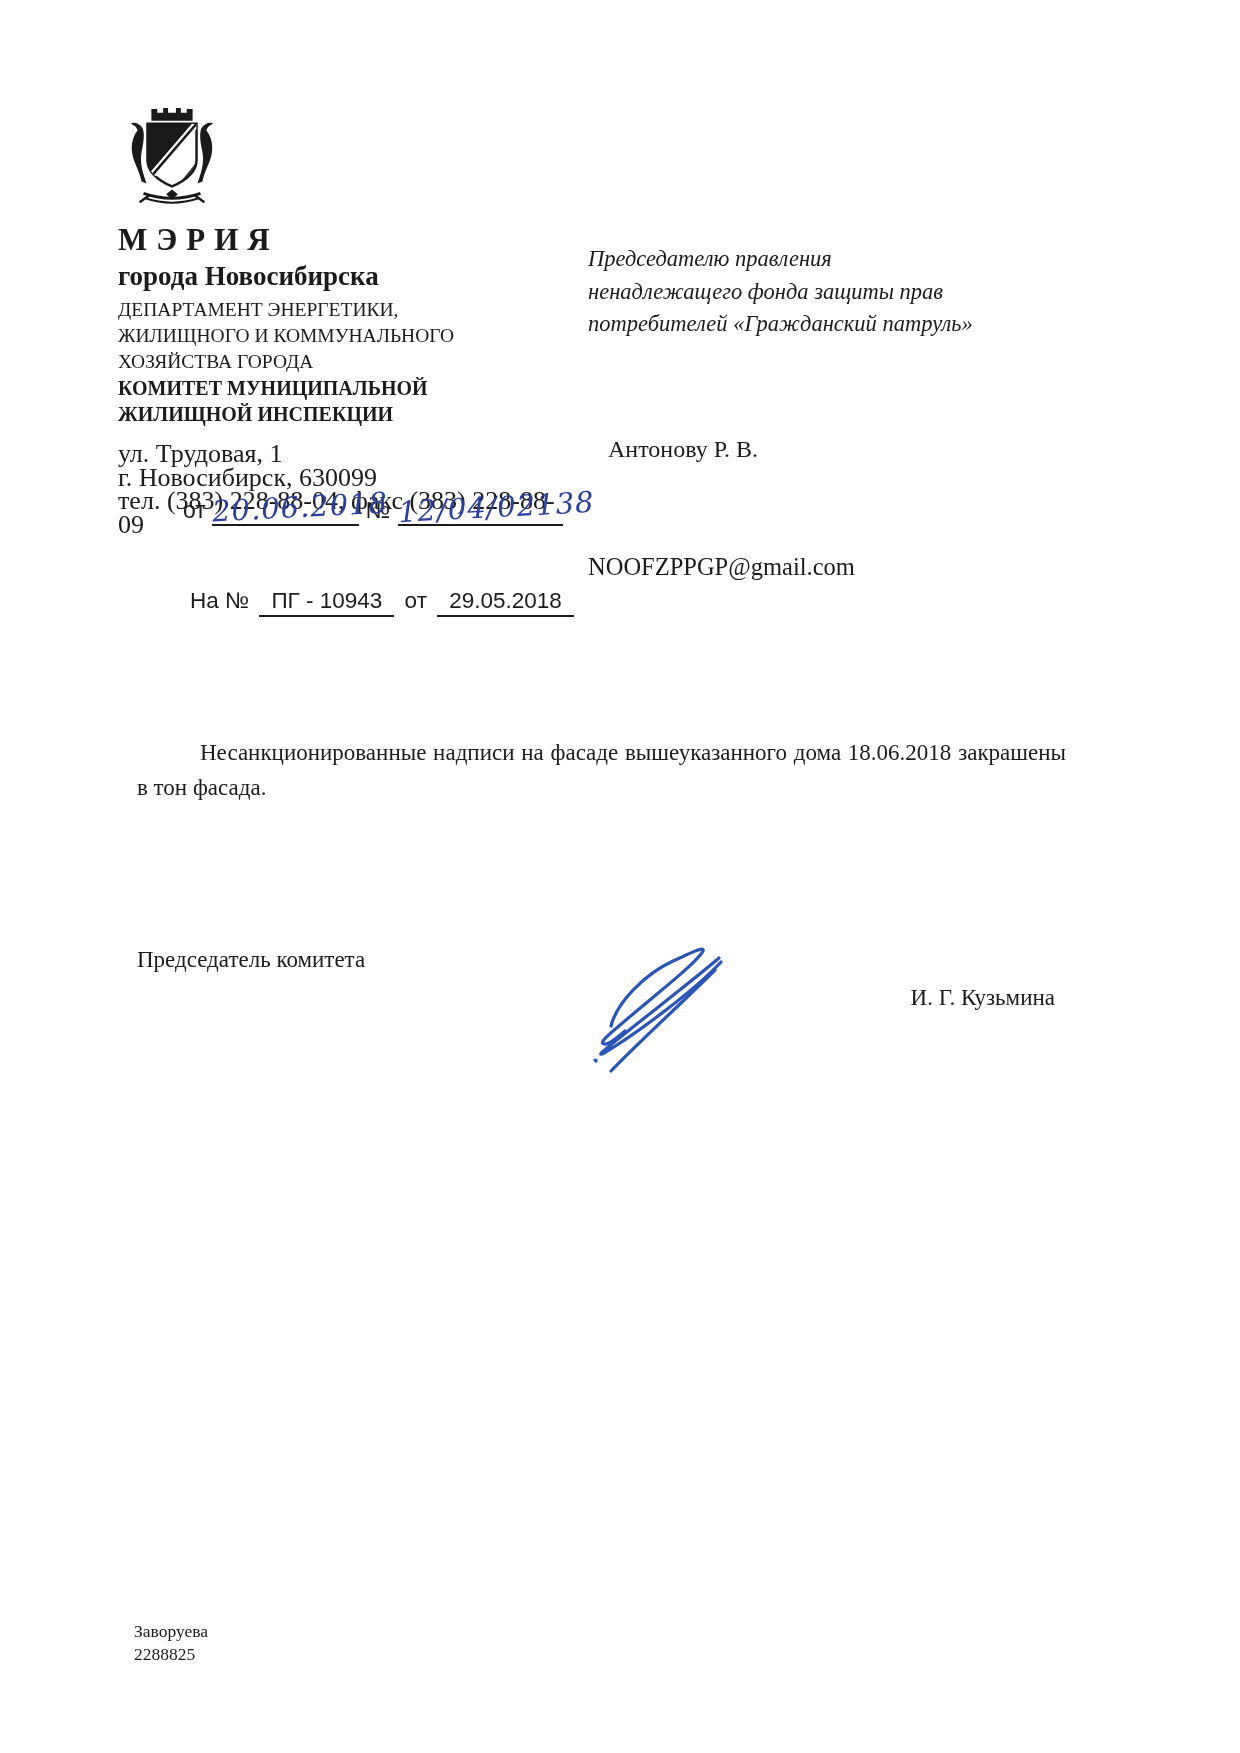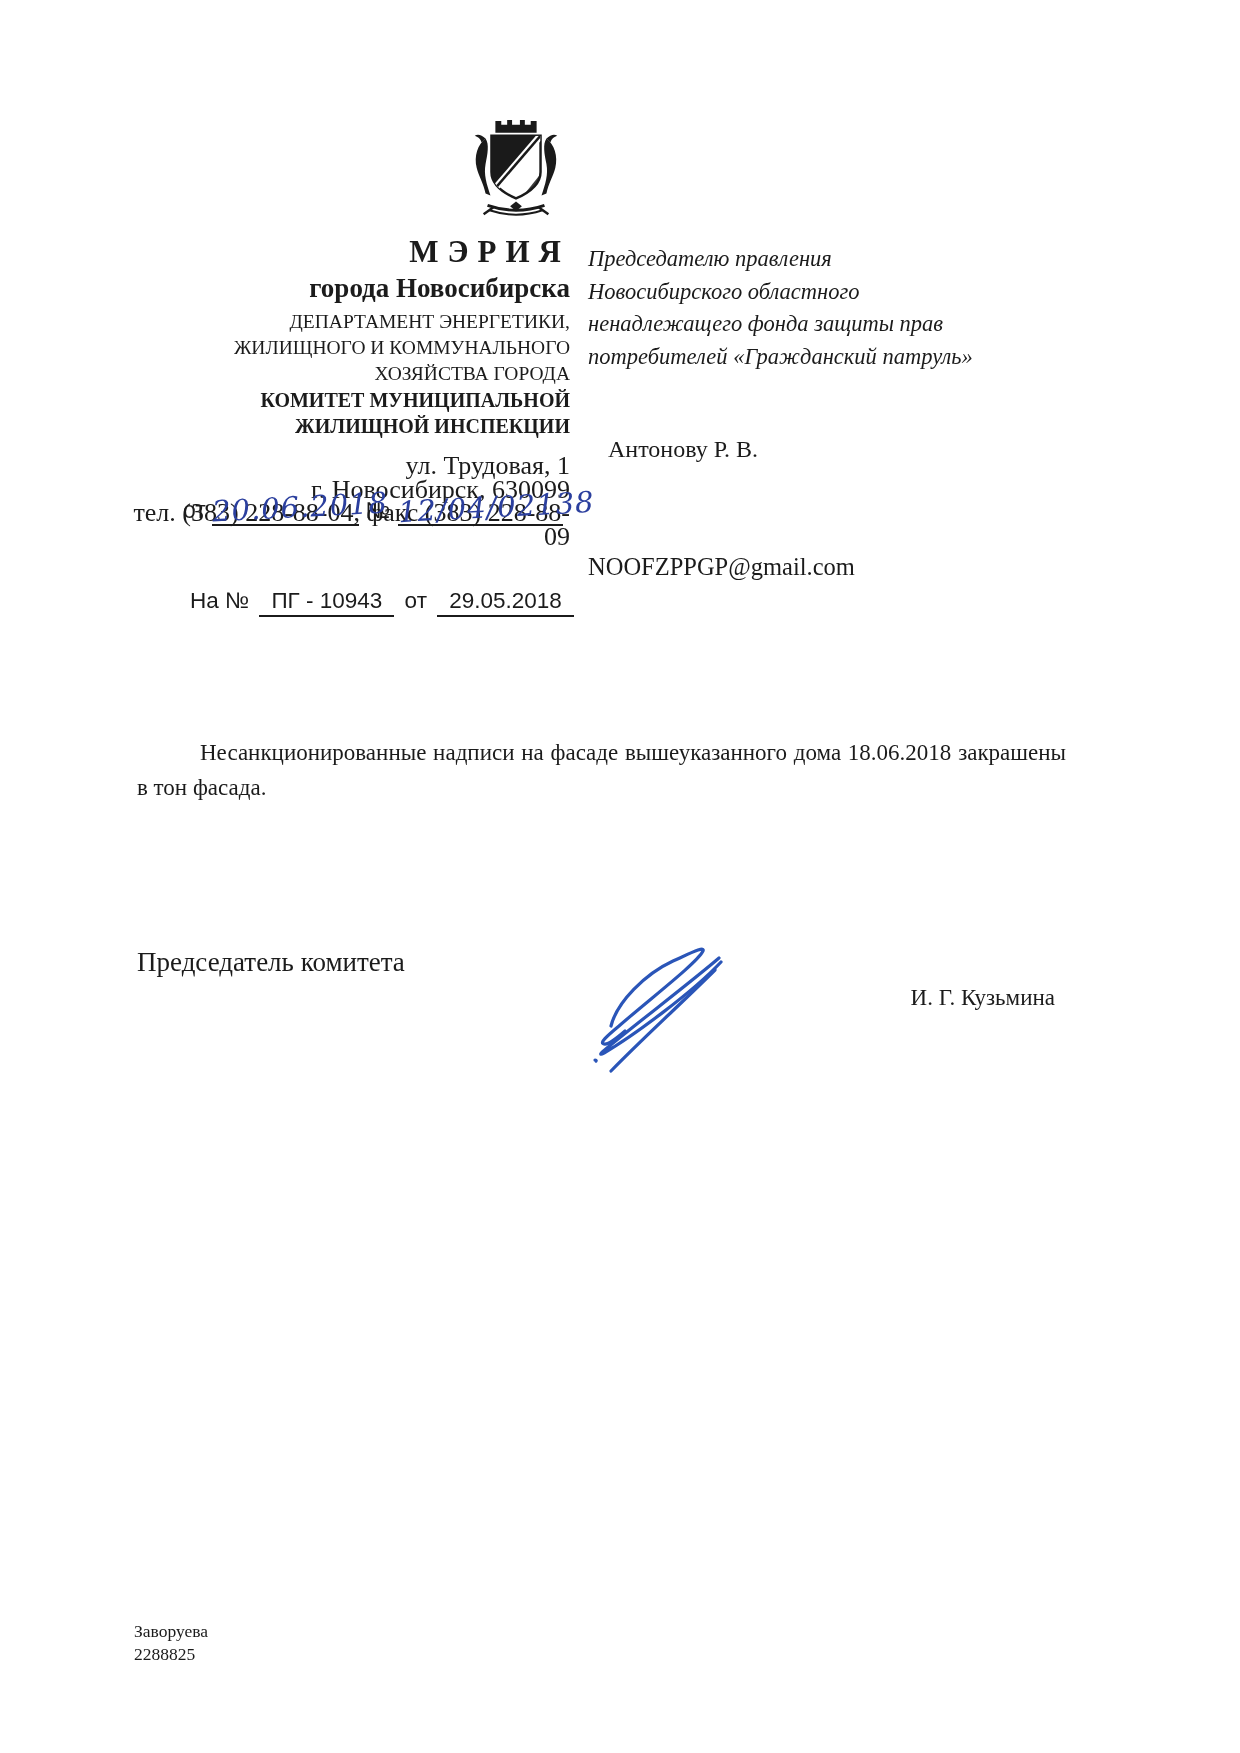--- a/index.html
+++ b/index.html
@@ -2,21 +2,21 @@
 <html><head>
 <meta charset="utf-8">
 <style>
   html,body{margin:0;padding:0;background:#d9d9d9;}
   .page{
     position:relative;width:1240px;height:1753px;margin:0 auto;
     background:#ffffff;color:#1b1b1b;
     font-family:"Liberation Serif",serif;
   }
   
-  .letterhead{position:absolute;left:118px;top:114px;width:452px;text-align:right;}
+  .letterhead{position:absolute;left:118px;top:102px;width:452px;text-align:left;}
   .emblem-wrap{height:114px;}
   .org-title{font-weight:bold;font-size:31px;letter-spacing:9px;margin-top:6px;}
   .org-subtitle{font-weight:bold;font-size:27px;margin-top:3px;}
   .dept-line{font-size:19.5px;line-height:26px;}
   .dept-block{margin-top:5px;}
   .committee-line{font-weight:bold;font-size:20px;line-height:26px;}
   .address-block{margin-top:15px;}
   .address-line{font-size:26px;line-height:23.5px;}
   
   .ref-line{
@@ -39,21 +39,21 @@
   }
   .typed-slot{border-bottom:2px solid #1b1b1b;display:inline-block;padding:0 12px 1px 12px;margin:0 4px;}
   
   .recipient-block{position:absolute;left:588px;top:243px;width:490px;font-size:22.5px;line-height:32.5px;font-style:italic;}
   .recipient-name{position:absolute;left:608px;top:436px;font-size:24px;}
   .recipient-email{position:absolute;left:588px;top:553px;font-size:24.5px;}
   
   .body-text{position:absolute;left:137px;top:735px;width:929px;font-size:23px;line-height:35px;text-align:justify;}
   .body-text p{margin:0;text-indent:63px;}
   
-  .signer-position{position:absolute;left:137px;top:947px;font-size:27px;}
+  .signer-position{position:absolute;left:137px;top:947px;font-size:23px;}
   .signer-name{position:absolute;right:185px;top:947px;font-size:23px;margin-top:38px;}
   .signature-wrap{position:absolute;left:533px;top:908px;width:232px;height:172px;}
   
   .footer{position:absolute;left:134px;top:1620px;font-size:17.5px;line-height:23px;}
 </style>
 </head>
 <body>
 
 <div class="page">
 
@@ -120,21 +120,20 @@
 
   <div class="reply-line">
     <span>На №</span>
     <span class="typed-slot">ПГ - 10943</span>
     <span>от</span>
     <span class="typed-slot">29.05.2018</span>
   </div>
 
   <div class="recipient-block">
     <div>Председателю правления</div>
-    <div>Новосибирского областного</div>
     <div>ненадлежащего фонда защиты прав</div>
     <div>потребителей «Гражданский патруль»</div>
   </div>
   <div class="recipient-name">Антонову Р. В.</div>
   <div class="recipient-email">NOOFZPPGP@gmail.com</div>
 
   <div class="body-text">
     <p>Несанкционированные надписи на фасаде вышеуказанного дома 18.06.2018 закрашены в тон фасада.</p>
   </div>
 

